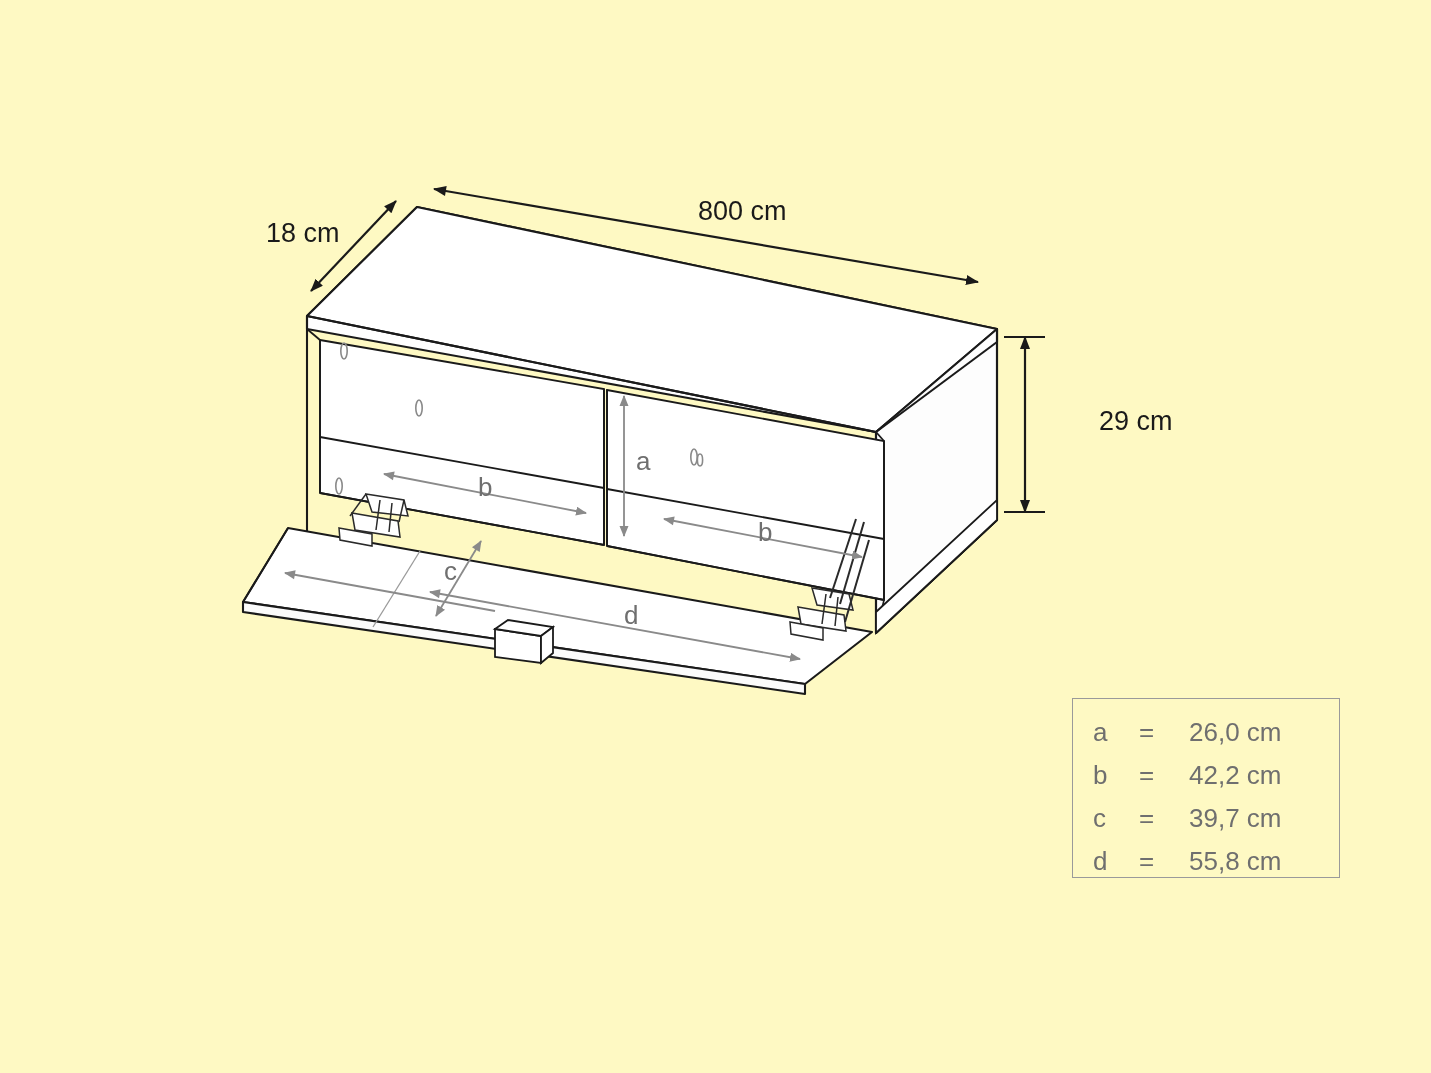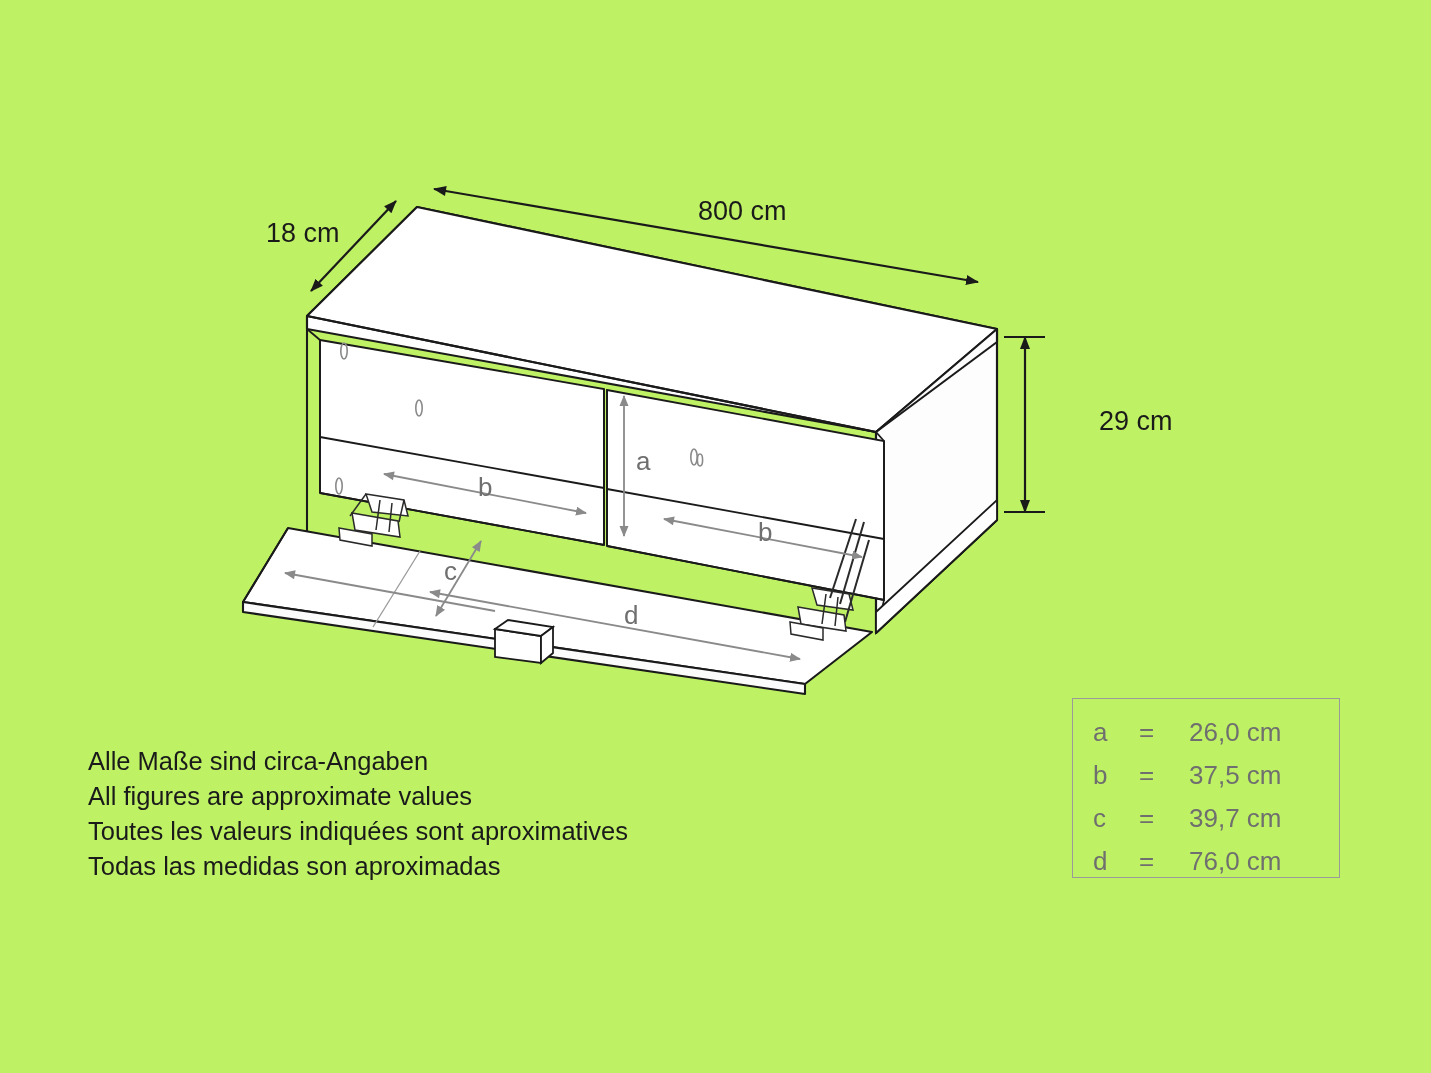--- a/index.html
+++ b/index.html
@@ -4,21 +4,21 @@
 <style>
   html, body {
     margin: 0;
     padding: 0;
     background: #ffffff;
   }
   #page {
     position: relative;
     width: 1431px;
     height: 1073px;
-    background: #bef264;
+    background: #fef9c3;
     font-family: "Liberation Sans", sans-serif;
     overflow: hidden;
   }
   svg.drawing {
     position: absolute;
     left: 0;
     top: 0;
     width: 1431px;
     height: 1073px;
   }
@@ -215,47 +215,41 @@
   <div class="dim-label" style="left:698px; top:196px;">800 cm</div>
   <div class="dim-label" style="left:266px; top:218px;">18 cm</div>
   <div class="dim-label" style="left:1099px; top:406px;">29 cm</div>
 
   <div class="inner-label" style="left:636px; top:446px;">a</div>
   <div class="inner-label" style="left:478px; top:472px;">b</div>
   <div class="inner-label" style="left:758px; top:517px;">b</div>
   <div class="inner-label" style="left:444px; top:556px;">c</div>
   <div class="inner-label" style="left:624px; top:600px;">d</div>
 
-  <div class="notes">
-    <div>Alle Maße sind circa-Angaben</div>
-    <div>All figures are approximate values</div>
-    <div>Toutes les valeurs indiquées sont aproximatives</div>
-    <div>Todas las medidas son aproximadas</div>
-  </div>
 
   <div class="legend">
     <table>
       <tbody>
         <tr>
           <td class="sym">a</td>
           <td class="eq">=</td>
           <td class="val">26,0 cm</td>
         </tr>
         <tr>
           <td class="sym">b</td>
           <td class="eq">=</td>
-          <td class="val">37,5 cm</td>
+          <td class="val">42,2 cm</td>
         </tr>
         <tr>
           <td class="sym">c</td>
           <td class="eq">=</td>
           <td class="val">39,7 cm</td>
         </tr>
         <tr>
           <td class="sym">d</td>
           <td class="eq">=</td>
-          <td class="val">76,0 cm</td>
+          <td class="val">55,8 cm</td>
         </tr>
       </tbody>
     </table>
   </div>
 
 </div>
 
 </body></html>

